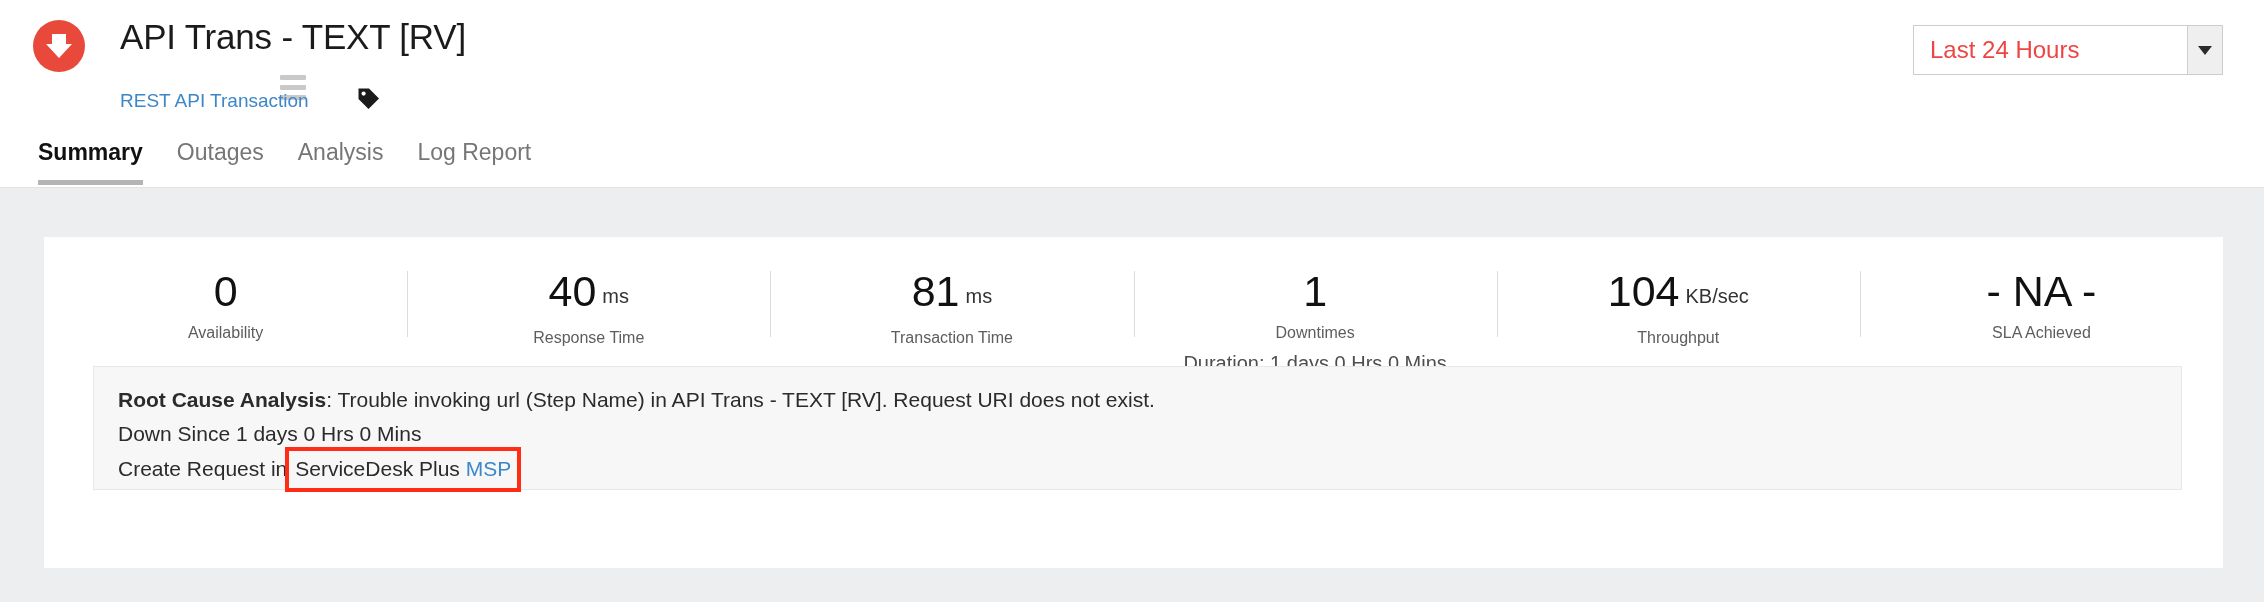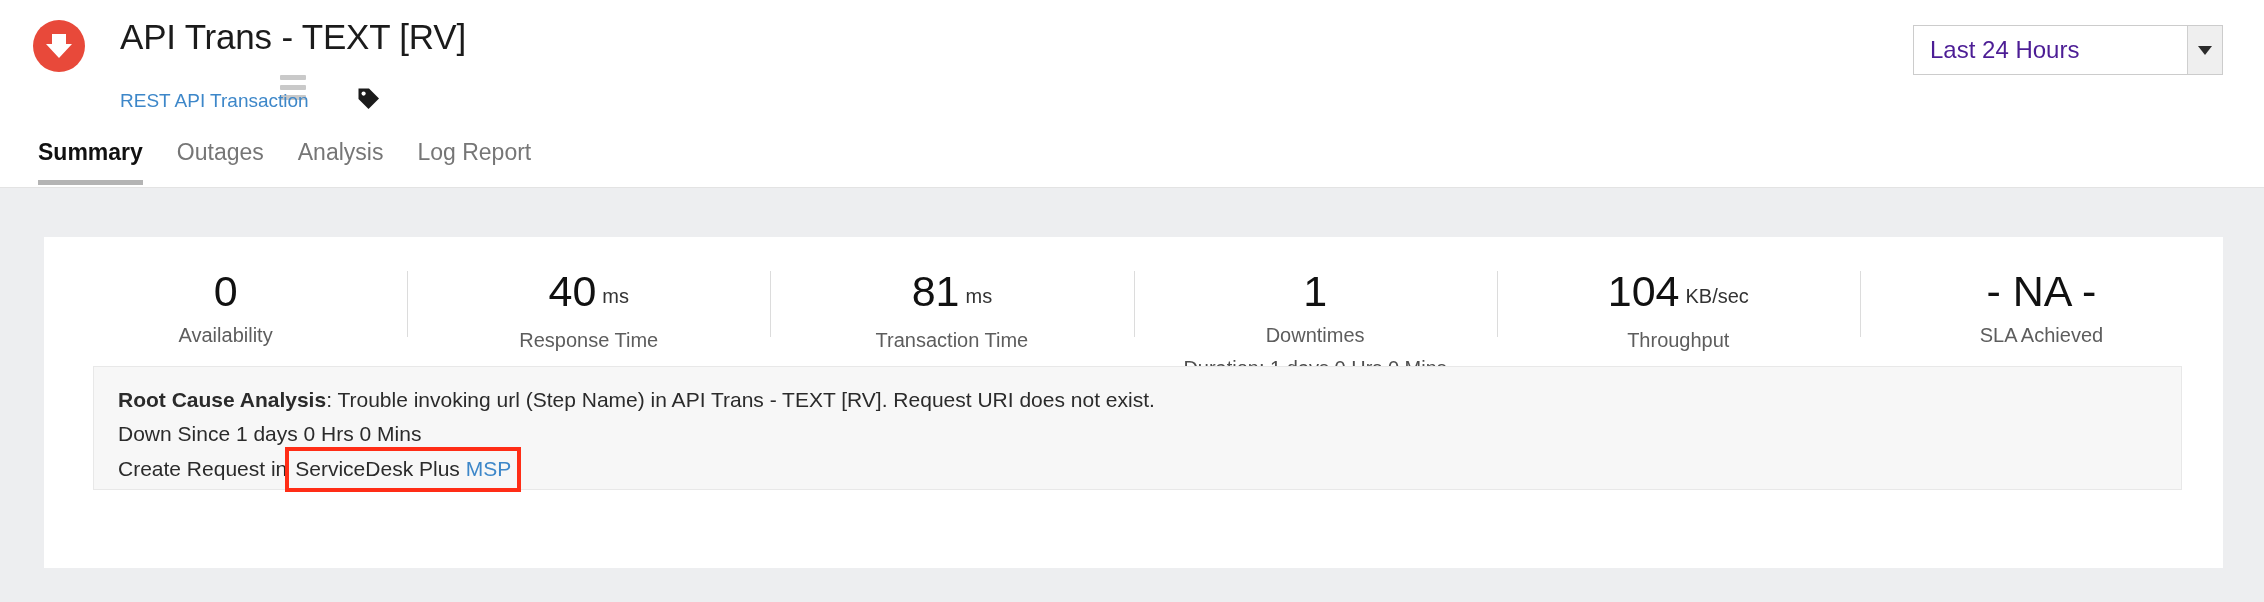--- a/index.html
+++ b/index.html
@@ -125,21 +125,21 @@
     background: #ffffff;
     box-sizing: border-box;
     display: flex;
     align-items: center;
     cursor: pointer;
   }
   .range-select-label {
     flex: 1;
     padding-left: 16px;
     font-size: 24px;
-    color: #4c1d95;
+    color: #ef4444;
     white-space: nowrap;
   }
   .range-select-arrow {
     width: 34px;
     height: 48px;
     background: #efefef;
     border-left: 1px solid #cfcfcf;
     display: flex;
     align-items: center;
     justify-content: center;
@@ -197,21 +197,21 @@
     white-space: nowrap;
   }
   .metric-unit {
     font-size: 20px;
     color: #333333;
     margin-left: 6px;
     vertical-align: 3px;
   }
   .metric-label {
     margin-top: 9px;
-    font-size: 20px;
+    font-size: 16px;
     color: #5d5d5d;
     white-space: nowrap;
   }
   .metric-sub {
     margin-top: 10px;
     font-size: 20px;
     color: #4e4e4e;
     white-space: nowrap;
   }
 

